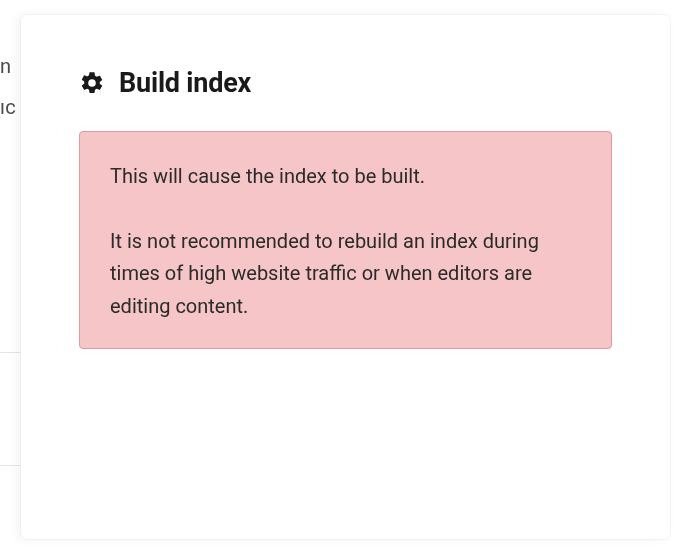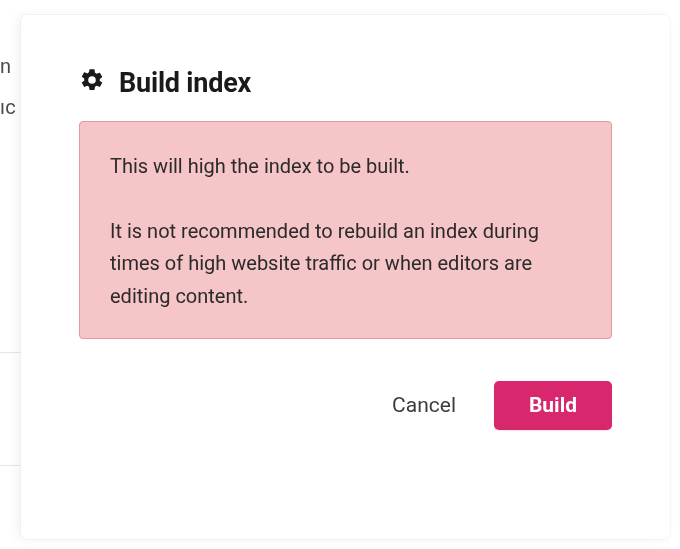--- a/index.html
+++ b/index.html
@@ -49,23 +49,23 @@
     bottom: 10px;
     background: #ffffff;
     border-radius: 6px;
     box-shadow: -4px 0 12px rgba(0,0,0,0.05), 0 0 0 1px rgba(0,0,0,0.03);
     padding: 52px 58px 40px 58px;
     box-sizing: border-box;
   }
 
   .modal-header {
     display: flex;
-    align-items: flex-start;
+    align-items: center;
     gap: 14px;
-    margin-bottom: 22px;
+    margin-bottom: 32px;
   }
 
   .gear-icon svg {
     display: block;
   }
 
   .modal-title {
     font-size: 27px;
     font-weight: 700;
     color: #1a1a1a;
@@ -128,23 +128,19 @@
   <div class="modal-header">
     <span class="gear-icon">
       <svg width="26" height="26" viewBox="0 0 24 24" fill="#1a1a1a" xmlns="http://www.w3.org/2000/svg">
         <path d="M19.14,12.94a7.14,7.14,0,0,0,.06-.94,7.14,7.14,0,0,0-.06-.94l2.03-1.58a.5.5,0,0,0,.12-.64l-1.92-3.32a.5.5,0,0,0-.61-.22l-2.39.96a7.03,7.03,0,0,0-1.62-.94l-.36-2.54A.5.5,0,0,0,13.9,2h-3.8a.5.5,0,0,0-.49.42L9.25,4.96a7.03,7.03,0,0,0-1.62.94l-2.39-.96a.5.5,0,0,0-.61.22L2.71,8.48a.5.5,0,0,0,.12.64l2.03,1.58a7.14,7.14,0,0,0-.06.94,7.14,7.14,0,0,0,.06.94L2.83,14.16a.5.5,0,0,0-.12.64l1.92,3.32a.5.5,0,0,0,.61.22l2.39-.96a7.03,7.03,0,0,0,1.62.94l.36,2.54a.5.5,0,0,0,.49.42h3.8a.5.5,0,0,0,.49-.42l.36-2.54a7.03,7.03,0,0,0,1.62-.94l2.39.96a.5.5,0,0,0,.61-.22l1.92-3.32a.5.5,0,0,0-.12-.64ZM12,15.5A3.5,3.5,0,1,1,15.5,12,3.5,3.5,0,0,1,12,15.5Z"></path>
       </svg>
     </span>
     <div class="modal-title">Build index</div>
   </div>
 
   <div class="warning-box">
-    <span>This will high the index to be built.</span><br>
+    <span>This will cause the index to be built.</span><br>
     <br>
     <span>It is not recommended to rebuild an index during times of high website traffic or when editors are editing content.</span>
   </div>
 
-  <div class="actions">
-    <button class="btn btn-cancel">Cancel</button>
-    <button class="btn btn-primary">Build</button>
-  </div>
 
 </div>
 
 </body></html>

